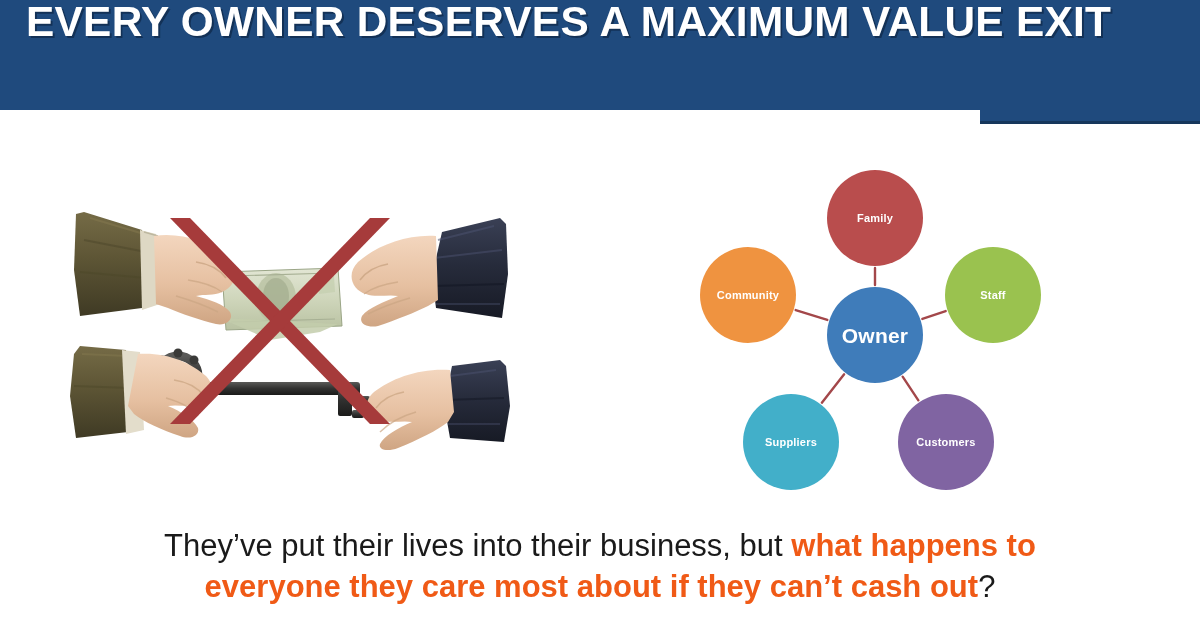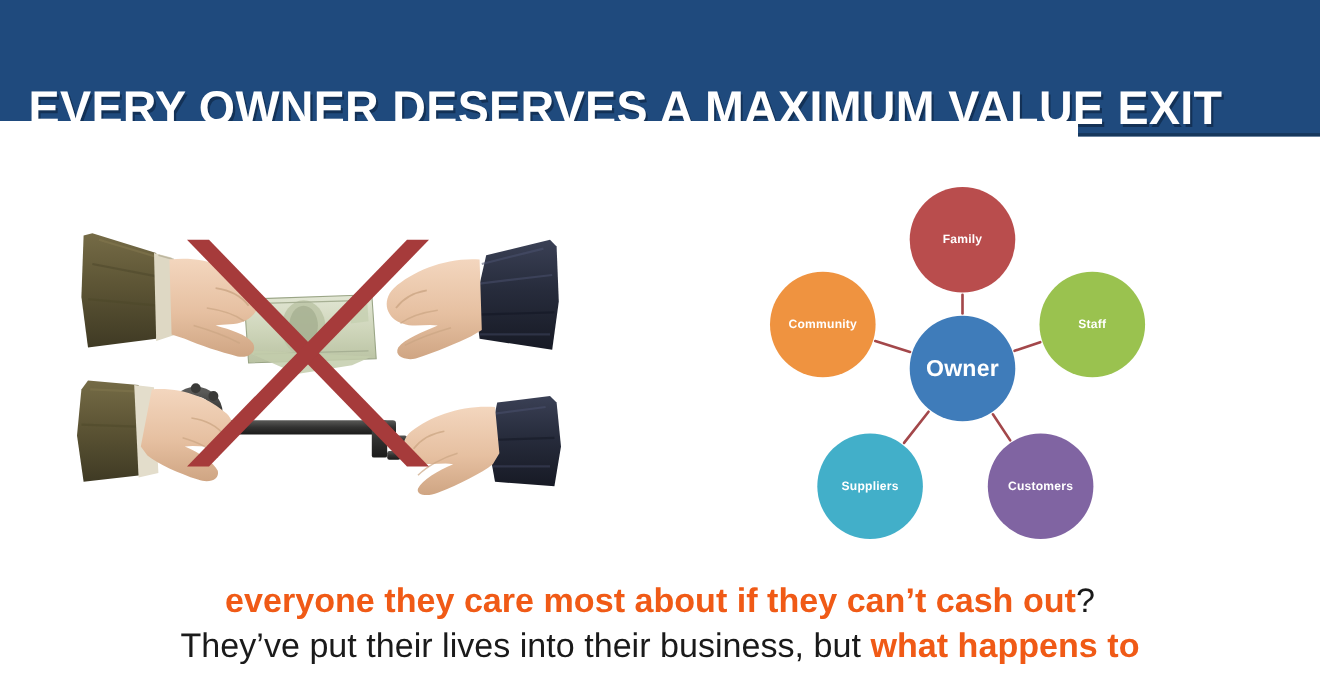--- a/index.html
+++ b/index.html
@@ -18,21 +18,21 @@
   
   #header-bar {
     position: absolute;
     left: 0; top: 0;
     width: 1200px;
     height: 124px;
     background: #1f4a7d;
     border-bottom: 3px solid #16375c;
     box-sizing: border-box;
     display: flex;
-    align-items: flex-end;
+    align-items: flex-start;
   }
   #header-title {
     color: #ffffff;
     font-family: "Liberation Sans Narrow", "Liberation Sans", sans-serif;
     font-weight: bold;
     font-size: 43px;
     letter-spacing: 0.3px;
     line-height: 1;
     white-space: nowrap;
     margin-left: 26px;
@@ -272,17 +272,17 @@
       <g id="center-layer">
           <g>
             <circle cx="185" cy="185" r="48" fill="#3f7cba"></circle>
             <text x="185" y="185" class="node-label center">Owner</text>
           </g>
         </g>
     </svg>
   </div>
 
   <div id="caption">
+    <span class="ln"><span>They’ve put their lives into their business, but </span><span class="hl">what happens to</span></span>
     <span class="ln"><span class="hl">everyone they care most about if they can’t cash out</span><span>?</span></span>
-    <span class="ln"><span>They’ve put their lives into their business, but </span><span class="hl">what happens to</span></span>
   </div>
 
 </div>
 
 </body></html>

